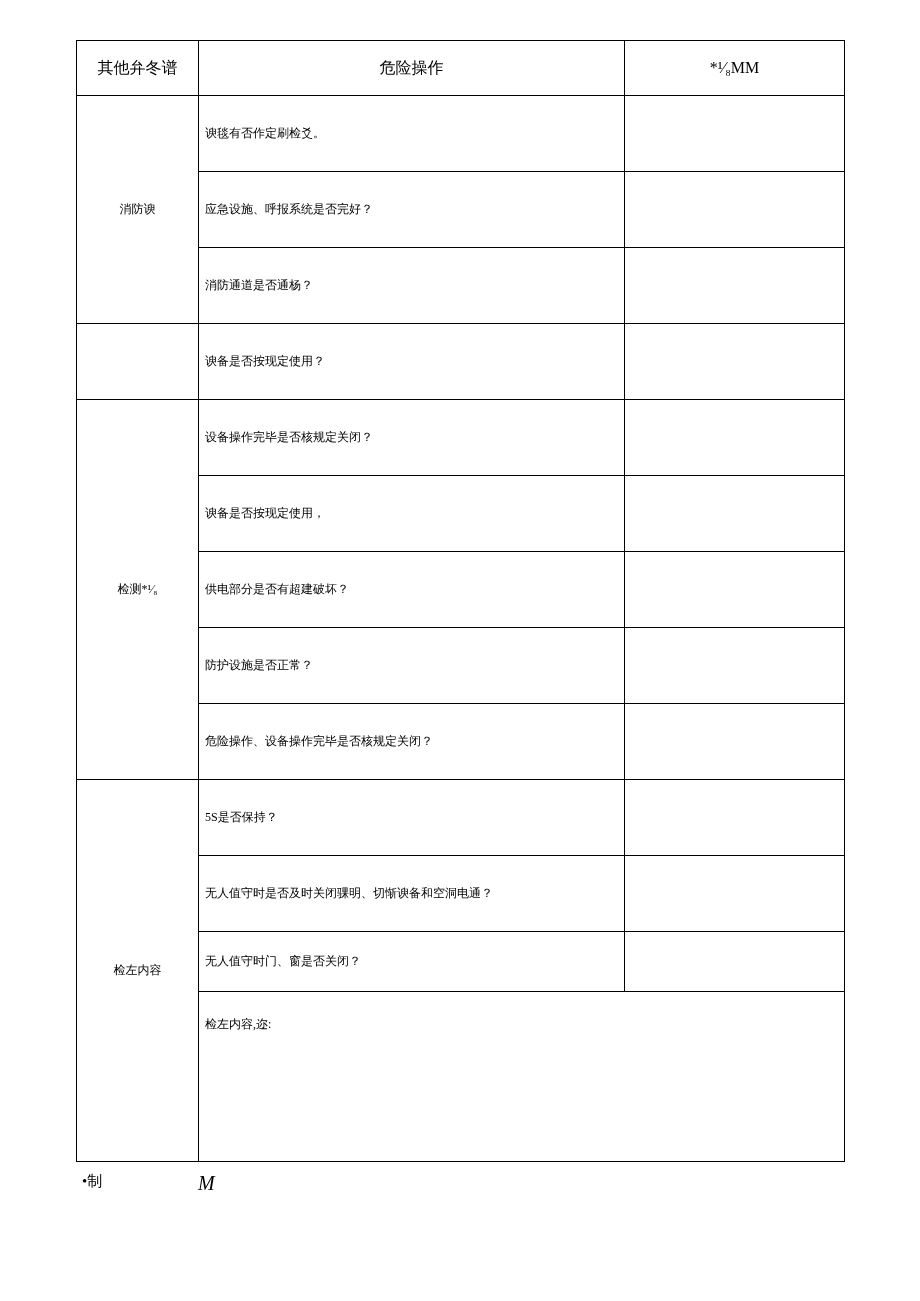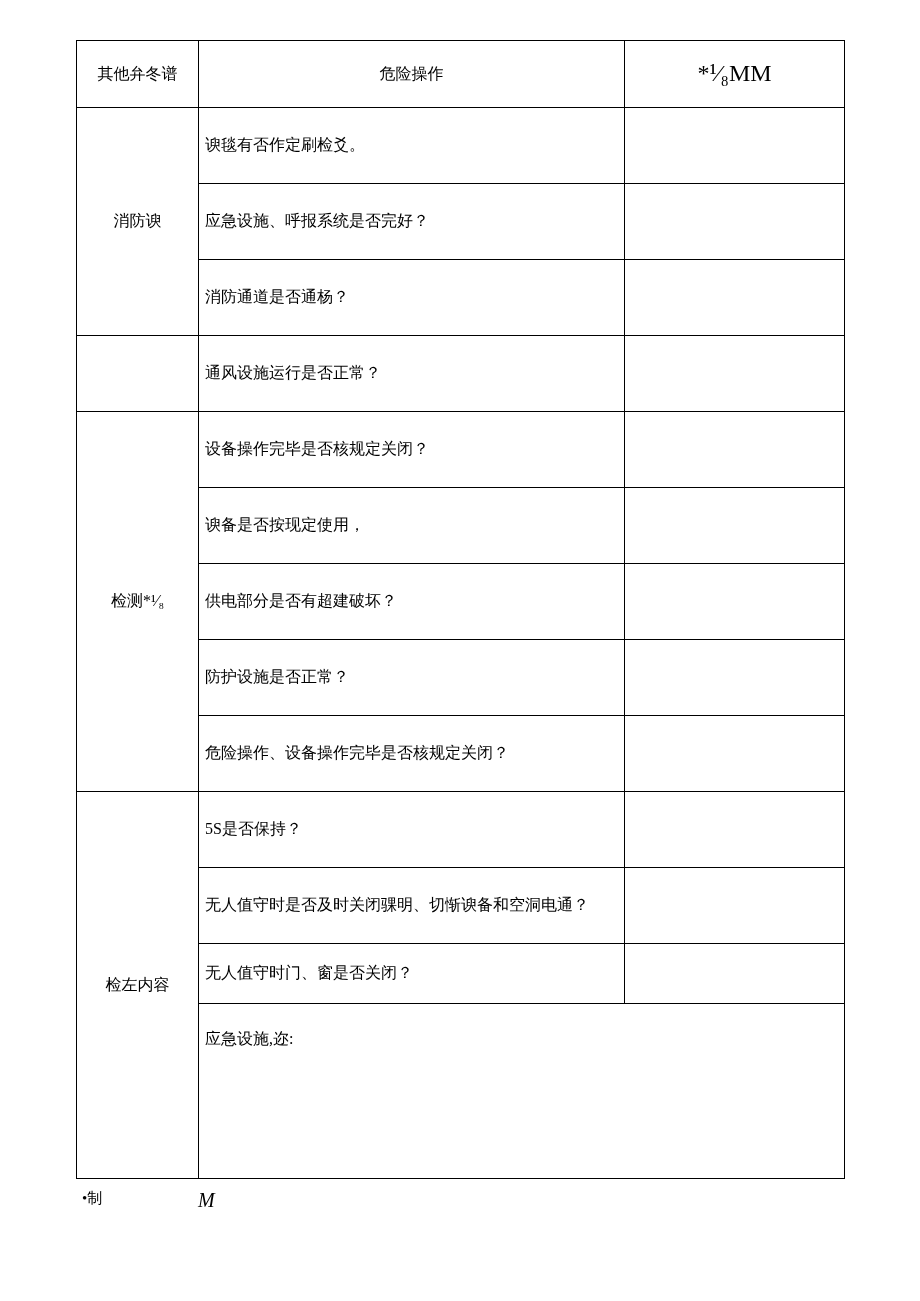--- a/index.html
+++ b/index.html
@@ -18,21 +18,21 @@
       width: 100%;
     }
     table {
       width: 100%;
       border-collapse: collapse;
       table-layout: fixed;
     }
     td {
       border: 1.5px solid #000;
       vertical-align: middle;
-      font-size: 16px;
+      font-size: 12px;
       line-height: 1.4;
     }
     .col-cat {
       width: 122px;
       text-align: center;
       padding: 8px 20px;
     }
     .col-content {
       width: 426px;
       text-align: left;
@@ -64,21 +64,21 @@
       justify-content: flex-start;
       font-size: 15px;
       margin-top: 10px;
       font-family: "SimSun", "宋体", serif;
     }
     .footer .f1 { width: 122px; padding-left: 6px; }
     .footer .f2 { width: 380px; text-align: center; }
     .footer .f3 { width: 220px; text-align: left; font-style: italic; font-family: "Times New Roman", serif; font-size: 20px; }
     .serif-mix {
       font-family: "Times New Roman", serif;
-      font-size: 24px;
+      font-size: 16px;
     }
   </style>
 </head>
 <body>
 
 <div class="table-wrap">
   <table>
     <colgroup>
       <col class="col-cat">
       <col class="col-content">
@@ -100,21 +100,21 @@
       <td class="col-content">应急设施、呼报系统是否完好？</td>
       <td class="col-check"></td>
     </tr>
     <tr class="row-h">
       <td class="col-content">消防通道是否通杨？</td>
       <td class="col-check"></td>
     </tr>
 
     <tr class="row-h">
       <td class="col-cat"></td>
-      <td class="col-content">通风设施运行是否正常？</td>
+      <td class="col-content">谀备是否按现定使用？</td>
       <td class="col-check"></td>
     </tr>
 
     <tr class="row-h">
       <td class="col-cat" rowspan="5">检测*¹⁄₈</td>
       <td class="col-content">设备操作完毕是否核规定关闭？</td>
       <td class="col-check"></td>
     </tr>
     <tr class="row-h">
       <td class="col-content">谀备是否按现定使用，</td>
@@ -141,21 +141,21 @@
     <tr class="row-h">
       <td class="col-content">无人值守时是否及时关闭骒明、切惭谀备和空洞电通？</td>
       <td class="col-check"></td>
     </tr>
     <tr>
       <td class="col-content" style="height:60px;margin-left:46px;">无人值守时门、窗是否关闭？</td>
       <td class="col-check"></td>
     </tr>
     <tr>
       <td class="col-content desc-cell" colspan="2" style="border-top:1.5px solid #000;">
-        <div class="label-line">应急设施,迩:</div>
+        <div class="label-line">检左内容,迩:</div>
       </td>
     </tr>
   </tbody>
     </table>
 </div>
 
 <div class="footer">
   <div class="f1">•制</div>
   <div class="f3">M</div>
 </div>

